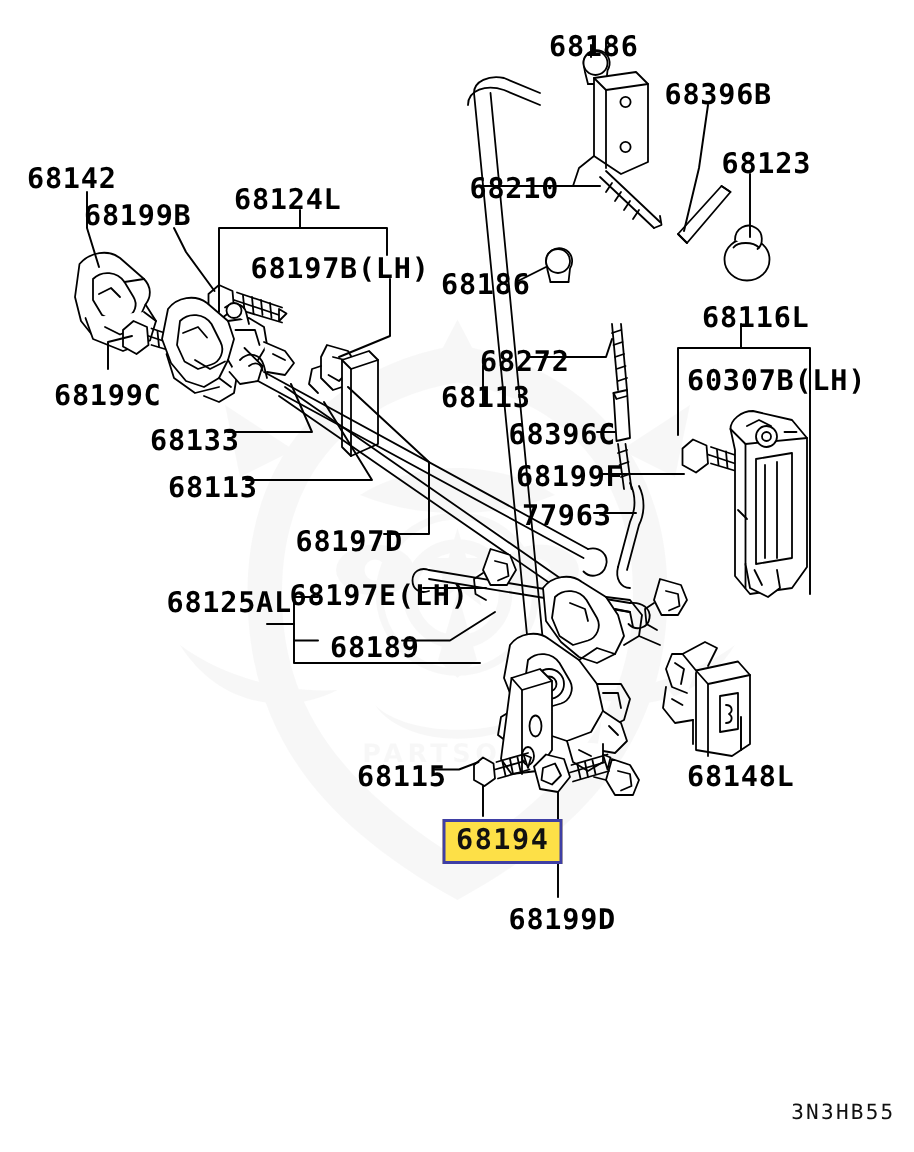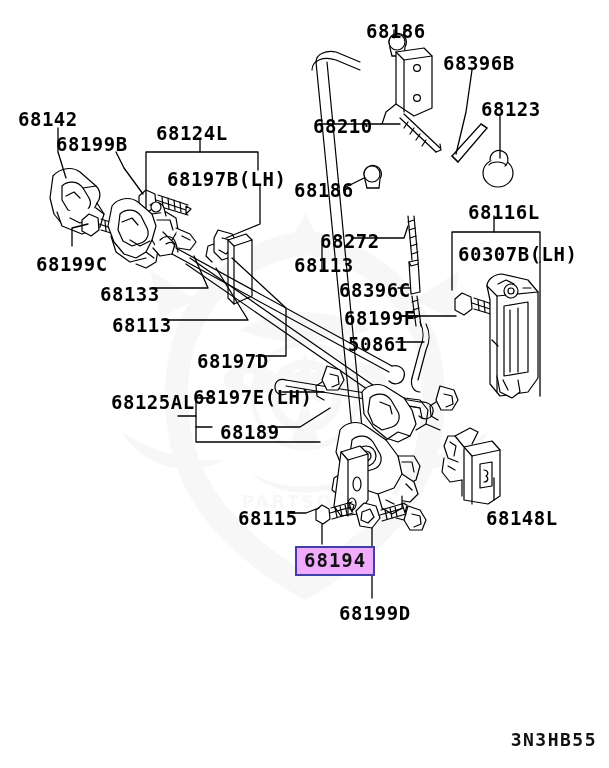--- a/index.html
+++ b/index.html
@@ -13,26 +13,26 @@
              opacity:.10;pointer-events:none;}
 
   
   #art{position:absolute;left:0;top:0;width:609px;height:768px;}
 
   
   .lbl{position:absolute;color:#000;font-weight:700;
        font-family:"DejaVu Sans Mono","Liberation Mono",monospace;
        font-size:19px;letter-spacing:.5px;white-space:nowrap;line-height:1;}
 
-  .lbl.sel{background:#f0abfc;border:2px solid #3f3fa5;color:#111;
+  .lbl.sel{background:#fde047;border:2px solid #3f3fa5;color:#111;
            padding:3px 7px 4px 7px;letter-spacing:1px;}
 
   #diagcode{position:absolute;right:12px;bottom:18px;color:#111;
             font-family:"DejaVu Sans Mono","Liberation Mono",monospace;
-            font-size:18px;font-weight:700;letter-spacing:1.5px;}
+            font-size:14px;font-weight:400;letter-spacing:1.5px;}
 </style>
 </head>
 <body>
 
 <div id="stage">
 
   <svg id="watermark" viewBox="0 0 609 768" xmlns="http://www.w3.org/2000/svg">
     <g fill="#b9b9b9" stroke="none">
 
       <path d="M305 230 C215 245 165 310 165 395 C165 480 205 545 305 600
@@ -408,26 +408,26 @@
     <span class="lbl" style="left:294px;top:181px">68186</span>
     <span class="lbl" style="left:468px;top:203px">68116L</span>
     <span class="lbl" style="left:36px;top:255px">68199C</span>
     <span class="lbl" style="left:320px;top:232px">68272</span>
     <span class="lbl" style="left:458px;top:245px">60307B(LH)</span>
     <span class="lbl" style="left:294px;top:256px">68113</span>
     <span class="lbl" style="left:100px;top:285px">68133</span>
     <span class="lbl" style="left:339px;top:281px">68396C</span>
     <span class="lbl" style="left:112px;top:316px">68113</span>
     <span class="lbl" style="left:344px;top:309px">68199F</span>
-    <span class="lbl" style="left:348px;top:335px">50861</span>
+    <span class="lbl" style="left:348px;top:335px">77963</span>
     <span class="lbl" style="left:197px;top:352px">68197D</span>
     <span class="lbl" style="left:193px;top:388px">68197E(LH)</span>
     <span class="lbl" style="left:111px;top:393px">68125AL</span>
     <span class="lbl" style="left:220px;top:423px">68189</span>
     <span class="lbl" style="left:238px;top:509px">68115</span>
-    <span class="lbl" style="left:486px;top:509px">68148L</span>
+    <span class="lbl" style="left:458px;top:509px">68148L</span>
     <span class="lbl" style="left:339px;top:604px">68199D</span>
 
     <span class="lbl sel" style="left:295px;top:546px">68194</span>
   </div>
 
   <div id="diagcode">3N3HB55</div>
 </div>
 
 </body></html>

